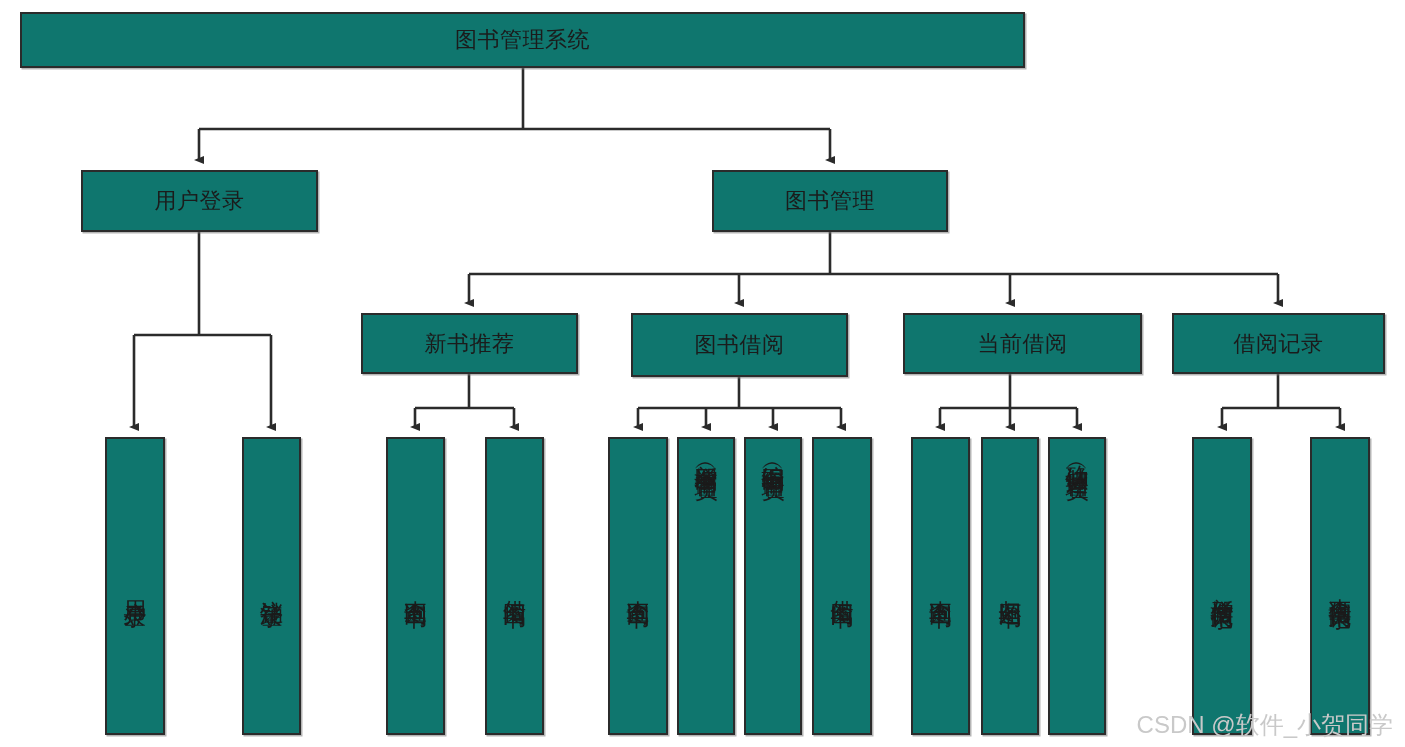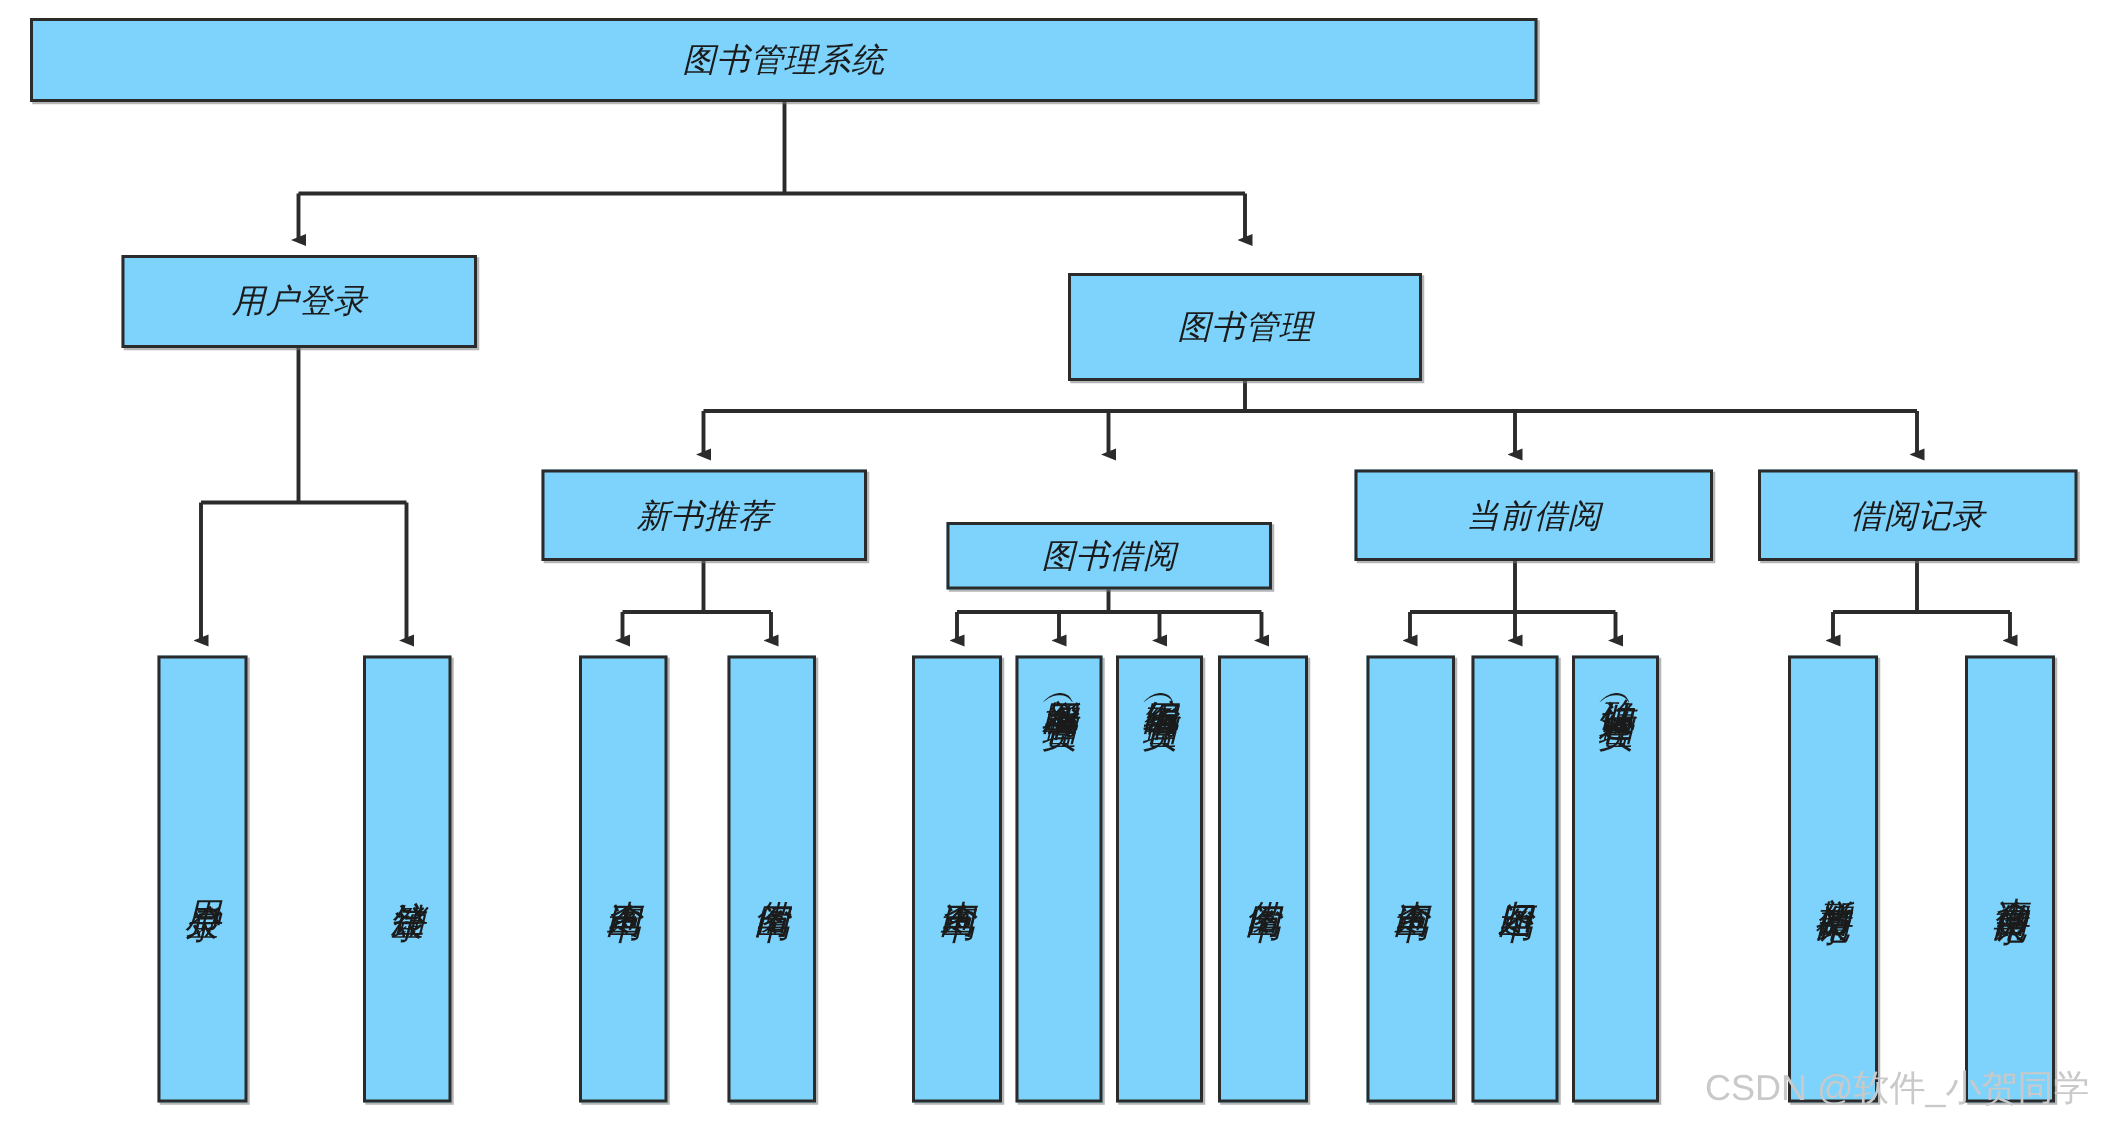--- a/index.html
+++ b/index.html
@@ -23,26 +23,25 @@
     left: 0;
     top: 0;
     width: 1405px;
     height: 747px;
     pointer-events: none;
   }
   .node {
     position: absolute;
     box-sizing: border-box;
     border: 2px solid #2b2b2b;
-    background: #7dd3fc;
+    background: #0f766e;
     display: flex;
     align-items: center;
     justify-content: center;
     box-shadow: 1.5px 1.5px 0 rgba(120,120,120,0.55);
-    font-style: italic;
   }
   .node .label {
     color: #1b1b1b;
     font-size: 22px;
     line-height: 1.18;
     white-space: nowrap;
     letter-spacing: 0.5px;
   }
   .node.leaf {
     align-items: flex-start;
@@ -135,28 +134,28 @@
     </g>
   </svg>
 
   <div class="node" style="left:20px; top:12px; width:1005px; height:56px;">
     <span class="label">图书管理系统</span>
   </div>
 
   <div class="node" style="left:81px; top:170px; width:237px; height:62px;">
     <span class="label">用户登录</span>
   </div>
-  <div class="node" style="left:712px; top:182px; width:236px; height:72px;">
+  <div class="node" style="left:712px; top:170px; width:236px; height:62px;">
     <span class="label">图书管理</span>
   </div>
 
   <div class="node" style="left:361px; top:313px; width:217px; height:61px;align-items:center;">
     <span class="label">新书推荐</span>
   </div>
-  <div class="node" style="left:631px; top:313px; width:217px; height:45px;margin-top:35px;">
+  <div class="node" style="left:631px; top:313px; width:217px; height:64px;">
     <span class="label">图书借阅</span>
   </div>
   <div class="node" style="left:903px; top:313px; width:239px; height:61px;">
     <span class="label">当前借阅</span>
   </div>
   <div class="node" style="left:1172px; top:313px; width:213px; height:61px;align-items:center;">
     <span class="label">借阅记录</span>
   </div>
 
   <div class="node leaf" style="left:105px; top:437px; width:60px; height:298px;">

